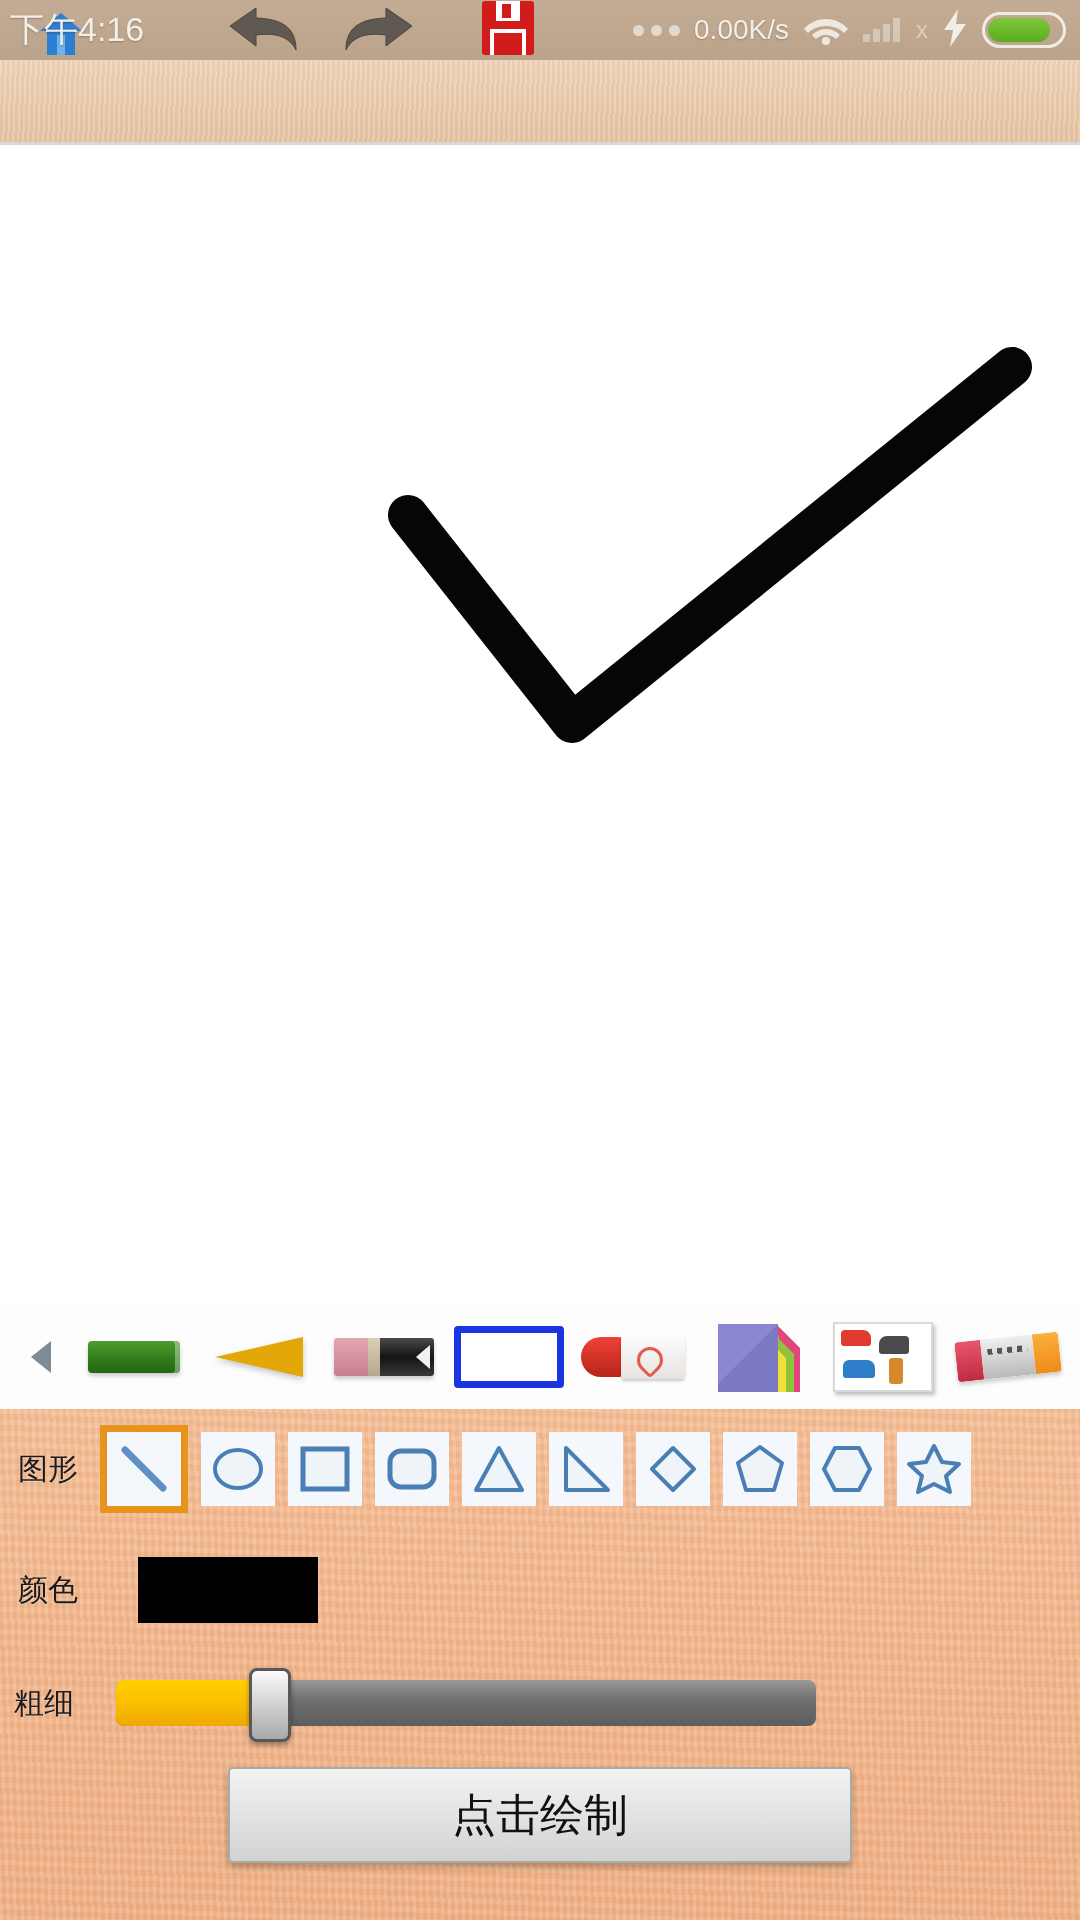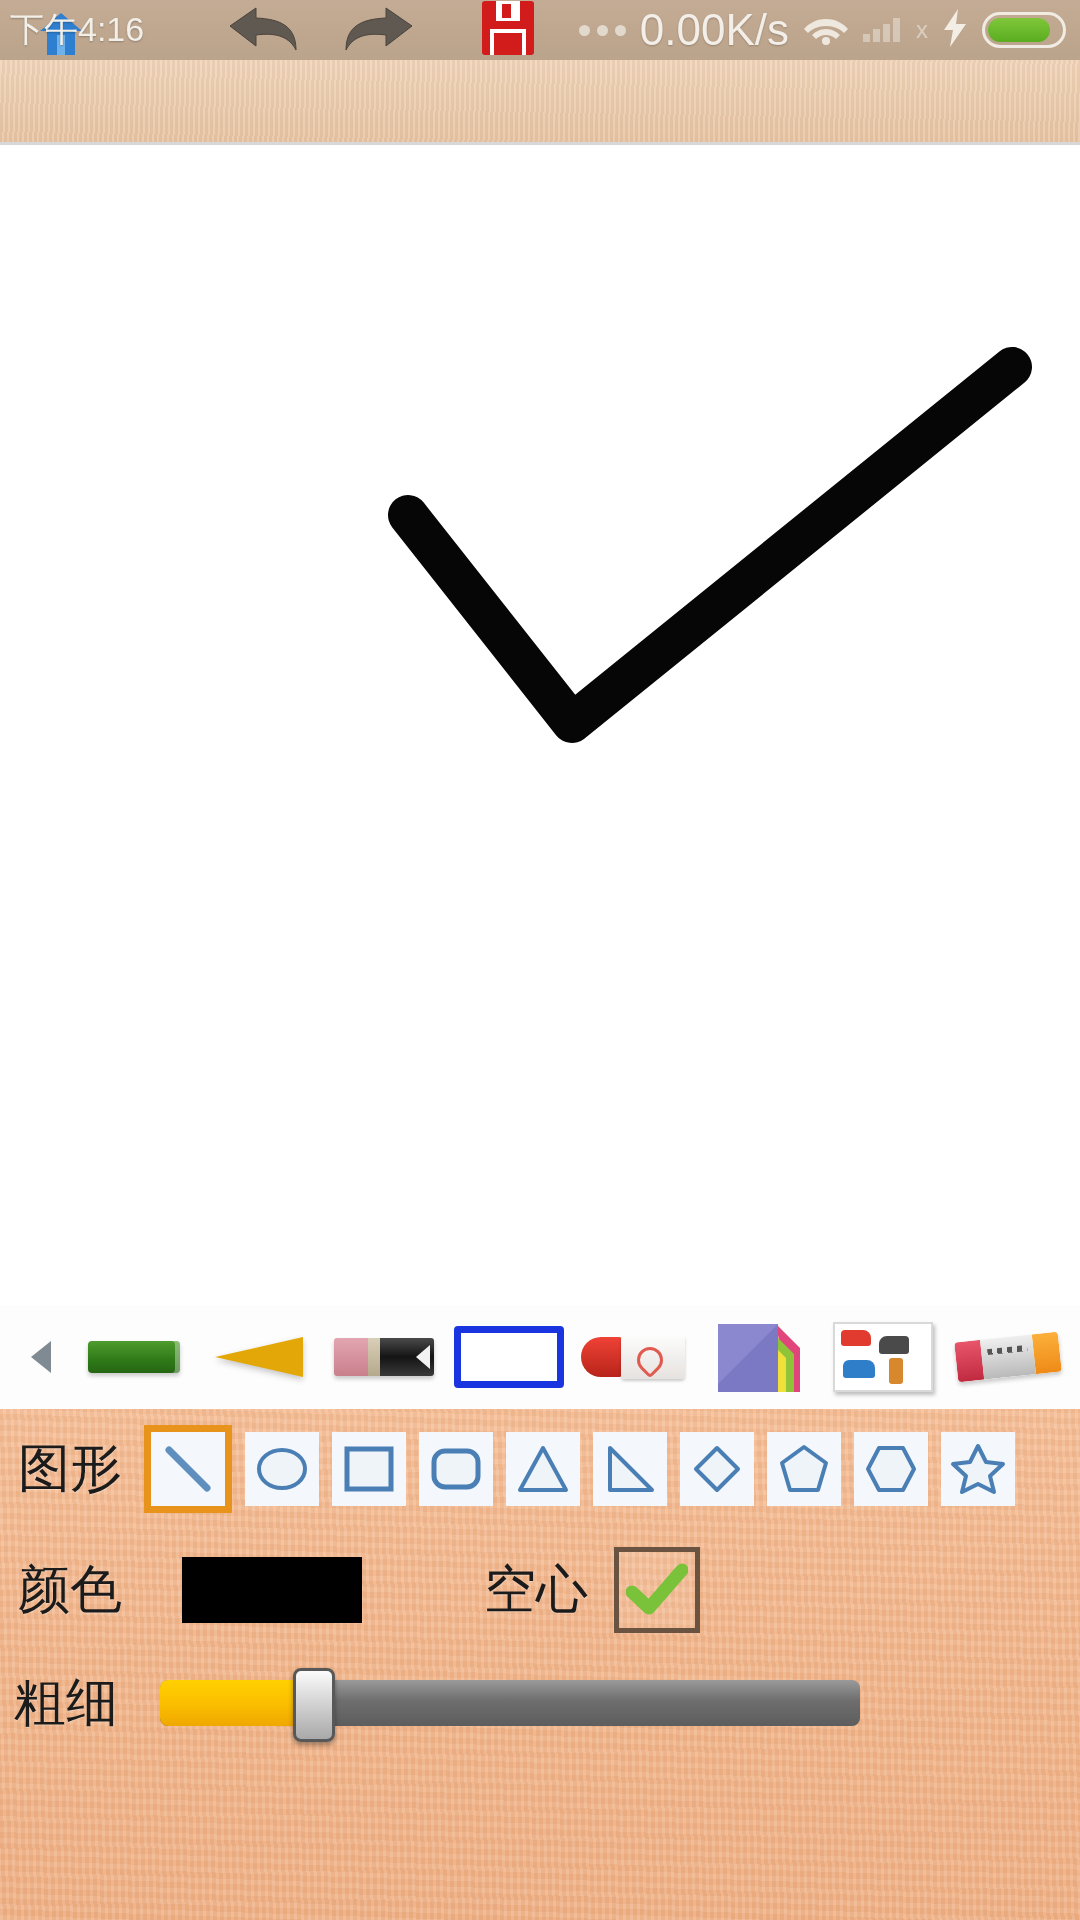--- a/index.html
+++ b/index.html
@@ -37,21 +37,21 @@
   .sb-toolbtn {
     display: flex; align-items: center; justify-content: center;
     width: 96px; height: 60px;
   }
   .sb-right {
     margin-left: auto; display: flex; align-items: center; gap: 14px;
   }
   .dots { display: flex; gap: 7px; align-items: center; }
   .dots i { width: 11px; height: 11px; border-radius: 50%;
     background: #e8e2d8; display: block; opacity:.85;}
-  .sb-speed { color: #f3efe8; font-size: 44px; text-shadow: 0 1px 2px rgba(0,0,0,.22); }
+  .sb-speed { color: #f3efe8; font-size: 28px; text-shadow: 0 1px 2px rgba(0,0,0,.22); }
   .sig { display:flex; align-items:flex-end; gap:3px; opacity:.55; }
   .sig i { width:7px; background:#e9e3d9; display:block; }
   .sig i:nth-child(1){height:8px}
   .sig i:nth-child(2){height:13px}
   .sig i:nth-child(3){height:18px}
   .sig i:nth-child(4){height:24px}
   .sig-x { color:#e4ded4; font-size:24px; margin-left:2px; opacity:.7;}
   .batt {
     width: 84px; height: 36px; border: 3px solid #f1ece3;
     border-radius: 18px; position: relative; padding: 3px;
@@ -158,21 +158,21 @@
     background:
       repeating-linear-gradient(88deg, rgba(255,255,255,.10) 0 3px, rgba(180,110,60,.05) 3px 7px),
       repeating-linear-gradient(2deg, rgba(255,255,255,.07) 0 5px, rgba(170,100,55,.045) 5px 11px),
       linear-gradient(180deg, #f5bd95 0%, #f2b68c 40%, #efb084 100%);
     box-sizing: border-box;
   }
   .row { display: flex; align-items: center; }
 
   .row-shape { height: 120px; padding-left: 18px; }
   .lbl {
-    font-size: 52px; color: #1b1b1b; font-weight: 400;
+    font-size: 30px; color: #1b1b1b; font-weight: 400;
     font-family: "DejaVu Sans", sans-serif;
     text-shadow: 0 1px 1px rgba(255,255,255,.35);
     white-space: nowrap;
   }
   .shape-list { display: flex; align-items: center; gap: 13px; margin-left: 22px; }
   .shape-cell {
     width: 74px; height: 74px;
     display: flex; align-items: center; justify-content: center;
     background: #f4f7fb; box-sizing: border-box;
   }
@@ -455,34 +455,29 @@
             <path d="M29 6 L37 22 L54 24 L41 36 L45 52 L29 44 L13 52 L17 36 L4 24 L21 22 Z" fill="#eef4f8" stroke="#4a7fb5" stroke-width="4" stroke-linejoin="round"></path>
           </svg>
         </div>
 
       </div>
     </div>
 
     <div class="row row-color">
       <span class="lbl">颜色</span>
       <span class="swatch"></span>
-      <span class="hollow-wrap">
-        <span class="lbl">空心</span>
-        <span class="checkbox">
-          <svg width="62" height="56" viewBox="0 0 62 56">
-            <path d="M6 30 L23 46 L56 8" fill="none" stroke="#7ac23a" stroke-width="13" stroke-linecap="round" stroke-linejoin="round"></path>
-          </svg>
-        </span>
-      </span>
     </div>
 
     <div class="row row-thick">
       <span class="lbl">粗细</span>
       <span class="slider">
         <span class="track"></span>
         <span class="fillbar" id="slider-fill" style="width: 154px;"></span>
         <span class="thumb" id="slider-thumb" style="left: 133px;"></span>
       </span>
     </div>
 
+    <div class="row row-draw">
+      <span class="draw-btn">点击绘制</span>
+    </div>
 
   </div>
 </div>
 
 </body></html>

